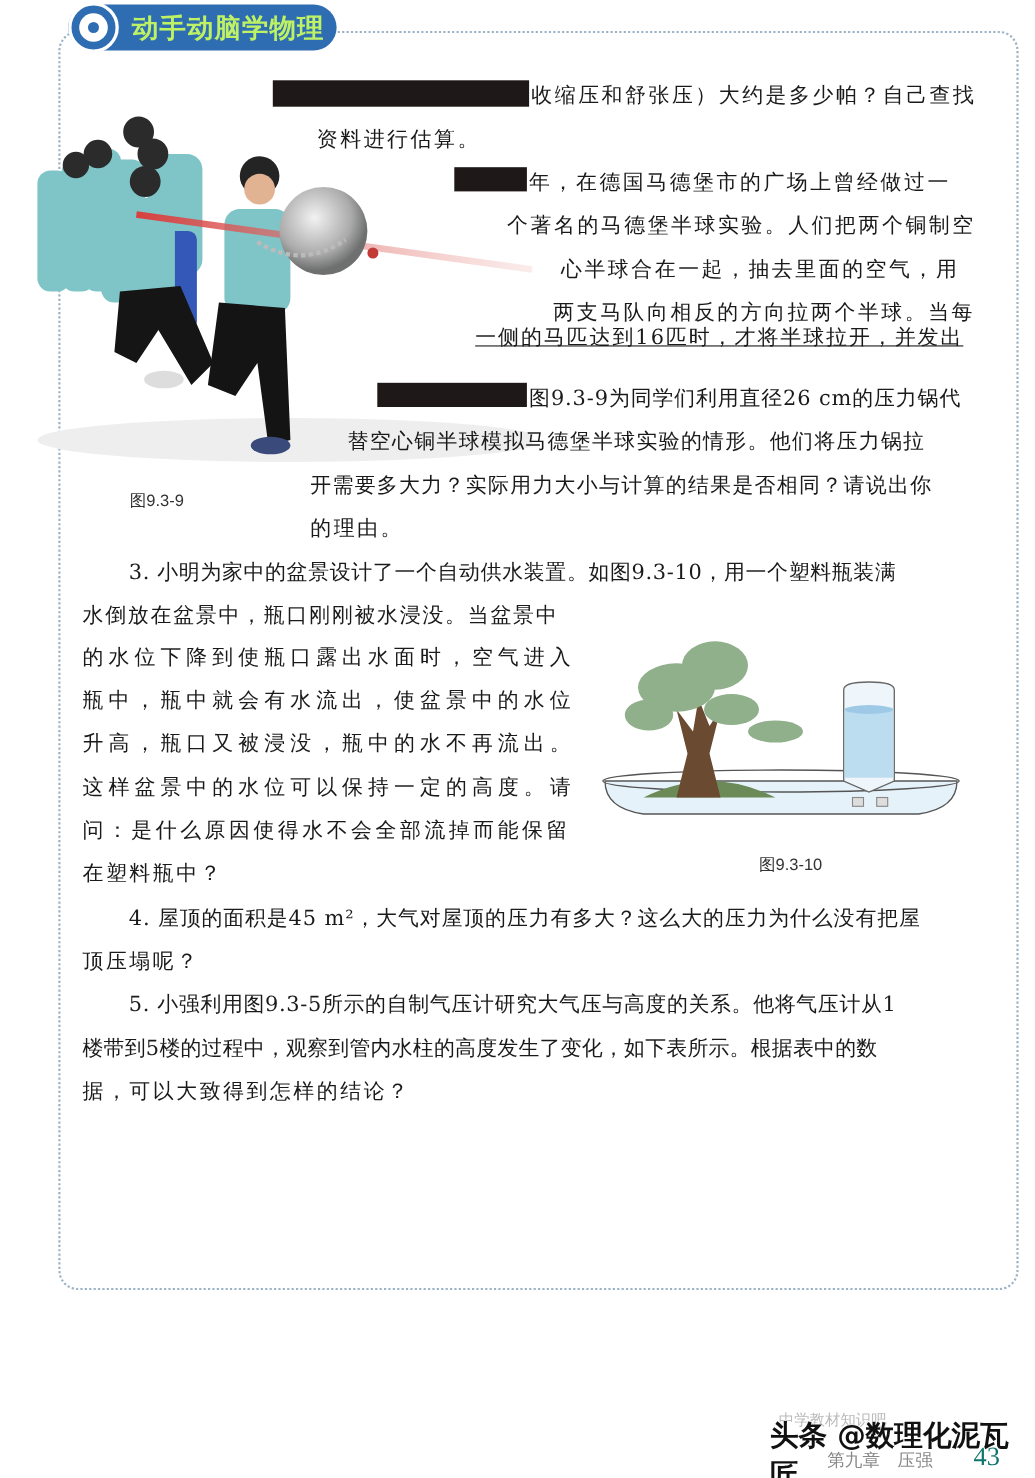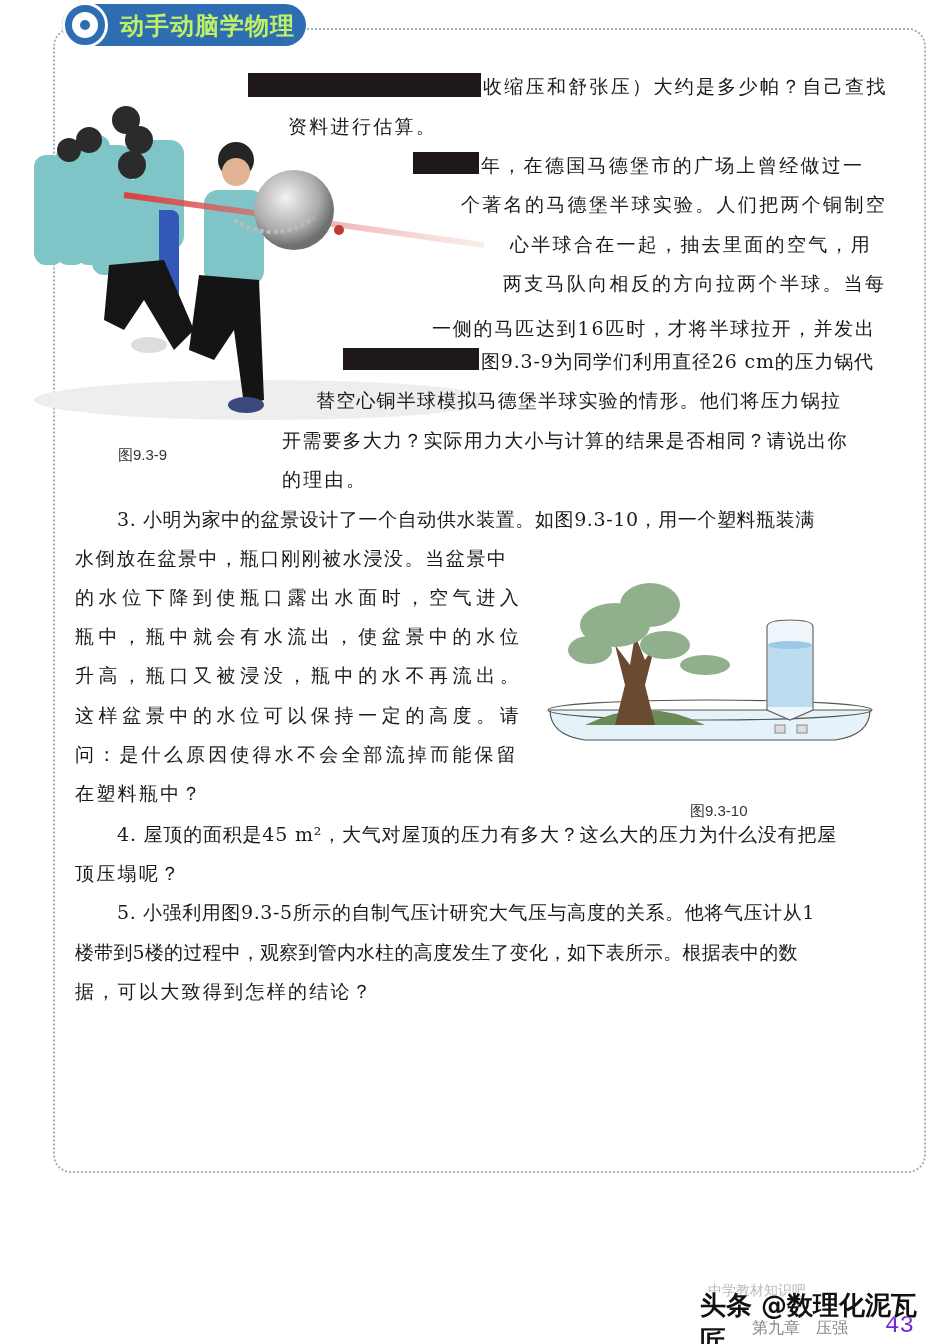--- a/index.html
+++ b/index.html
@@ -54,22 +54,22 @@
   }
   table.data td {
     border:1.5px solid #a8d3d0; text-align:center; font-size:18px;
     font-family:"Liberation Serif","DejaVu Serif",serif;
   }
   table.data td.head { background:#e4f1ef; width:212px; font-size:18px; line-height:26px; }
   .footer-chapter {
     position:absolute; left:752px; top:1318px; font-size:16px; color:#888;
   }
   .footer-page {
-    position:absolute; left:885px; top:1312px; font-size:24px; color:#6d28d9;
-    font-family:Liberation Mono, monospace;
+    position:absolute; left:885px; top:1312px; font-size:24px; color:#0f766e;
+    font-family:Liberation Serif, serif;
   }
   .watermark {
     position:absolute; left:700px; top:1288px; font-size:26px; color:#111;
     font-family:"DejaVu Sans","Liberation Sans",sans-serif; font-weight:bold;
     text-shadow:0 0 2px #fff, 0 0 2px #fff;
   }
   .watermark-faint {
     position:absolute; left:708px; top:1282px; font-size:14px; color:#bbb;
     font-family:"DejaVu Sans",sans-serif;
   }
@@ -140,21 +140,21 @@
 <div class="redact" style="left:413px;top:152px;width:66px;height:22px;"></div>
 <div class="redact" style="left:343px;top:348px;width:136px;height:22px;"></div>
 
 <div class="line" style="left:483px;top:74px;">收缩压和舒张压）大约是多少帕？自己查找</div>
 <div class="line" style="left:288px;top:114px;">资料进行估算。</div>
 
 <div class="line" style="left:481px;top:153px;">年，在德国马德堡市的广场上曾经做过一</div>
 <div class="line" style="left:461px;top:192px;">个著名的马德堡半球实验。人们把两个铜制空</div>
 <div class="line" style="left:510px;top:232px;">心半球合在一起，抽去里面的空气，用</div>
 <div class="line" style="left:503px;top:271px;">两支马队向相反的方向拉两个半球。当每</div>
-<div class="line" style="left:432px;top:316px;letter-spacing:1.8px;">一侧的马匹达到16匹时，才将半球拉开，并发出</div>
+<div class="line" style="left:432px;top:294px;letter-spacing:1.8px;text-decoration:underline;">一侧的马匹达到16匹时，才将半球拉开，并发出</div>
 <div class="line" style="left:481px;top:349px;letter-spacing:0.8px;">图9.3-9为同学们利用直径26 cm的压力锅代</div>
 <div class="line" style="left:316px;top:388px;letter-spacing:1.2px;">替空心铜半球模拟马德堡半球实验的情形。他们将压力锅拉</div>
 <div class="line" style="left:282px;top:428px;letter-spacing:1.2px;">开需要多大力？实际用力大小与计算的结果是否相同？请说出你</div>
 <div class="line" style="left:282px;top:467px;">的理由。</div>
 
 <div class="caption" style="left:118px;top:446px;">图9.3-9</div>
 
 <div class="line" style="left:117px;top:507px;letter-spacing:0.6px;">3. 小明为家中的盆景设计了一个自动供水装置。如图9.3-10，用一个塑料瓶装满</div>
 <div class="line" style="left:75px;top:546px;letter-spacing:1.6px;">水倒放在盆景中，瓶口刚刚被水浸没。当盆景中</div>
 <div class="line" style="left:75px;top:585px;letter-spacing:4.6px;">的水位下降到使瓶口露出水面时，空气进入</div>
@@ -175,21 +175,21 @@
     <ellipse cx="45" cy="75" rx="22" ry="14"></ellipse>
     <ellipse cx="120" cy="70" rx="25" ry="14"></ellipse>
     <ellipse cx="160" cy="90" rx="25" ry="10"></ellipse>
   </g>
   <path d="M222 52 Q222 45 245 45 Q268 45 268 52 L268 135 L245 145 L222 135 Z" fill="#eef6fb" stroke="#666" stroke-width="1.2"></path>
   <rect x="223" y="70" width="44" height="62" fill="#bcdcf0"></rect>
   <ellipse cx="245" cy="70" rx="22" ry="4" fill="#9ec9e6"></ellipse>
   <rect x="230" y="150" width="10" height="8" fill="#ddd" stroke="#888"></rect>
   <rect x="252" y="150" width="10" height="8" fill="#ddd" stroke="#888"></rect>
 </svg>
-<div class="caption" style="left:690px;top:802px;">图9.3-10</div>
+<div class="caption" style="left:690px;top:777px;">图9.3-10</div>
 
 <div class="line" style="left:117px;top:822px;letter-spacing:0.8px;">4. 屋顶的面积是45 m²，大气对屋顶的压力有多大？这么大的压力为什么没有把屋</div>
 <div class="line" style="left:75px;top:861px;">顶压塌呢？</div>
 
 <div class="line" style="left:117px;top:900px;letter-spacing:0.6px;">5. 小强利用图9.3-5所示的自制气压计研究大气压与高度的关系。他将气压计从1</div>
 <div class="line" style="left:75px;top:940px;letter-spacing:0.2px;">楼带到5楼的过程中，观察到管内水柱的高度发生了变化，如下表所示。根据表中的数</div>
 <div class="line" style="left:75px;top:979px;">据，可以大致得到怎样的结论？</div>
 
 <table class="data">
   <tbody>

